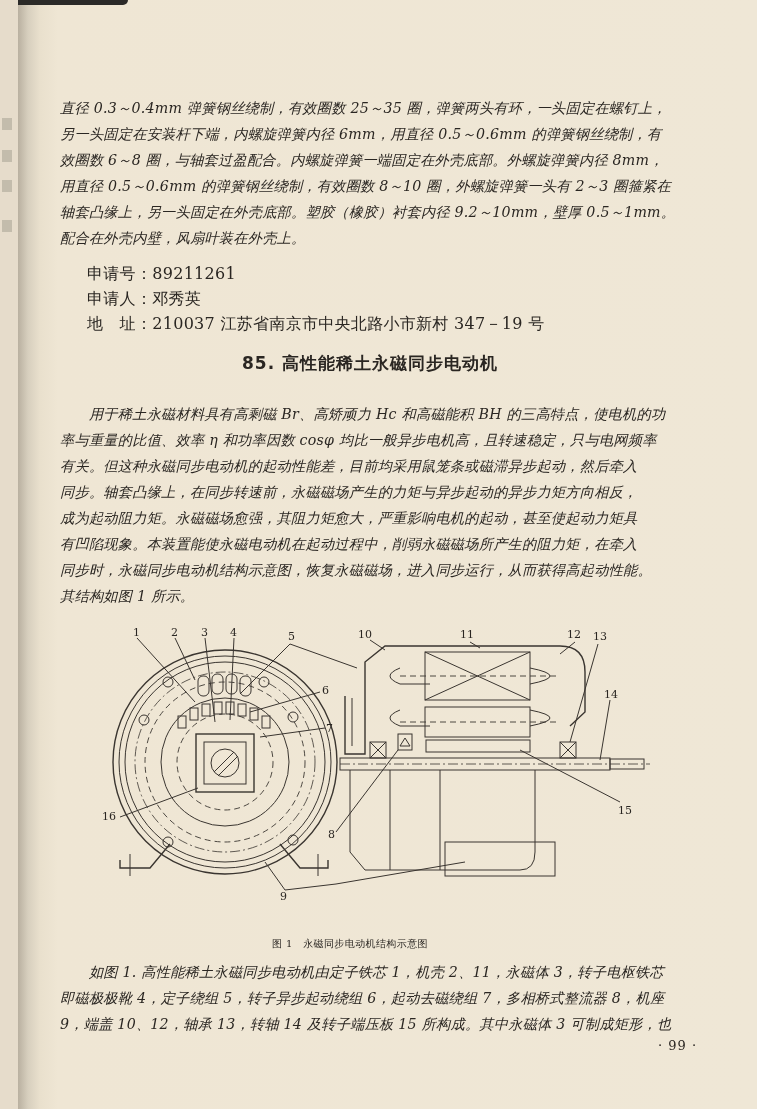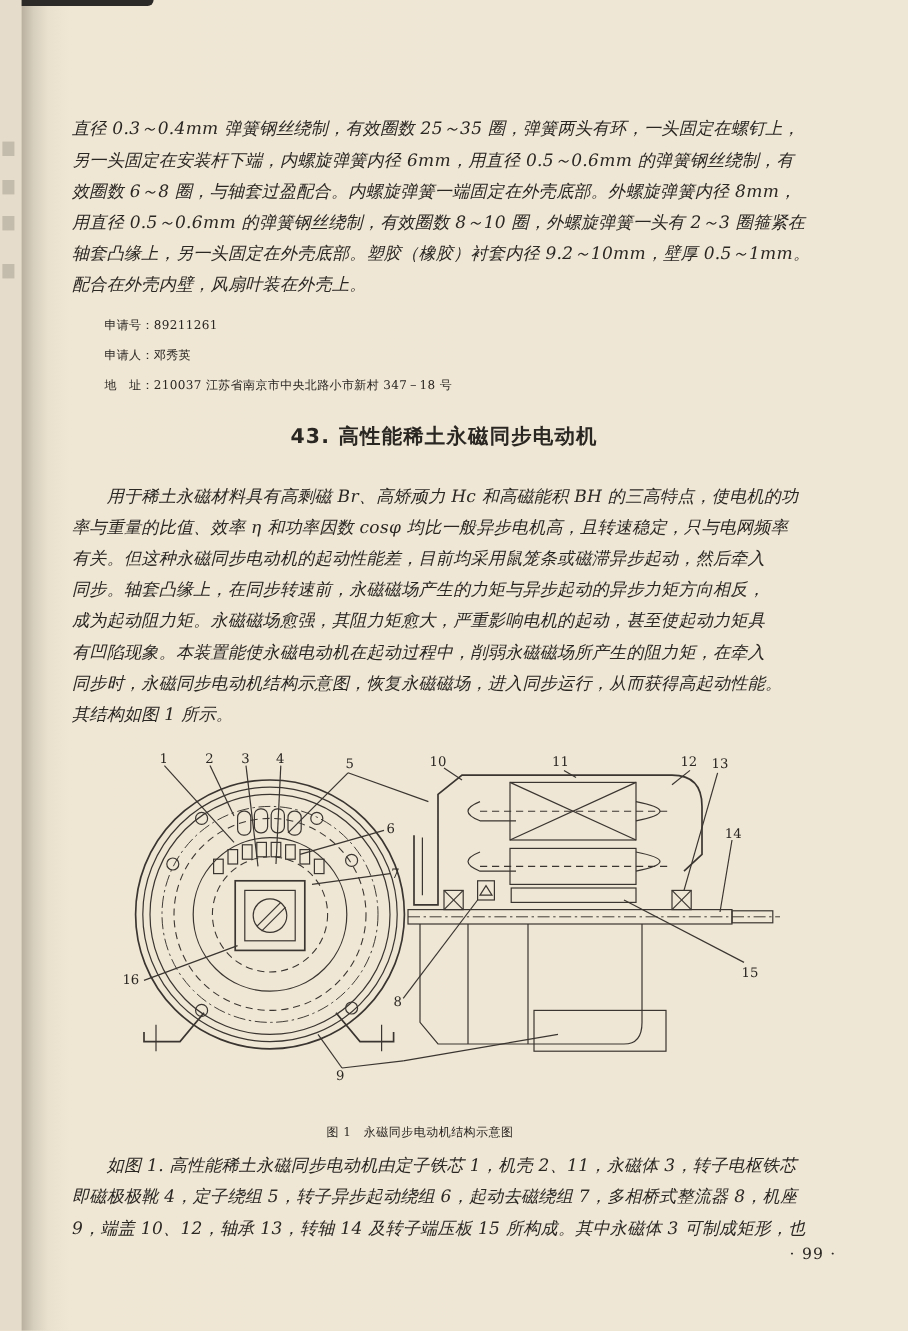--- a/index.html
+++ b/index.html
@@ -10,21 +10,21 @@
     color:#2a2622;
   }
   .page {
     position:absolute; left:18px; top:0; width:739px; height:1109px;
     background: linear-gradient(90deg, #b9b0a0 0px, #d7cfbe 10px, #e9e0cd 22px, #efe6d4 40px, #efe7d6 100%);
   }
   .topbar { position:absolute; left:18px; top:0; width:110px; height:5px; background:#2b2a28; border-radius:0 0 6px 0; }
   .leftmargin { position:absolute; left:0; top:0; width:18px; height:1109px; background:#e6dccb; }
   .ghost { position:absolute; left:2px; width:10px; height:12px; background:#9a9488; opacity:.45; }
   .line { position:absolute; left:60px; white-space:nowrap; font-size:14.2px; letter-spacing:0.25px; line-height:20px;font-style:italic; }
-  .meta { position:absolute; left:87px; font-size:10px; letter-spacing:0.3px; white-space:nowrap; }
+  .meta { position:absolute; left:87px; font-size:16px; letter-spacing:0.3px; white-space:nowrap; }
   .title { position:absolute; left:242px; top:352px; font-family:"DejaVu Sans","Liberation Sans",sans-serif; font-size:17px; font-weight:bold; letter-spacing:1px; color:#2a2622; }
   .caption { position:absolute; left:272px; top:937px; font-size:10px; letter-spacing:0.4px; }
   .pagenum { position:absolute; left:658px; top:1038px; font-size:13px; letter-spacing:1px; }
   .figure { position:absolute; left:100px; top:622px; width:560px; height:300px; }
   .figure svg { width:100%; height:100%; }
   .lbl { font-family:"DejaVu Serif", serif; font-size:11px; fill:#2a2622; }
   .ln { stroke:#3a3530; fill:none; stroke-width:1; }
   .ln2 { stroke:#3a3530; fill:none; stroke-width:1.4; }
   .dash { stroke:#3a3530; fill:none; stroke-width:0.9; stroke-dasharray:6 4; }
   .dashdot { stroke:#3a3530; fill:none; stroke-width:0.8; stroke-dasharray:10 3 2 3; }
@@ -51,25 +51,25 @@
 </div>
 
 <div>
   <div class="meta" style="top:264px">
     <span>申请号：</span><span>89211261</span>
   </div>
   <div class="meta" style="top:289px">
     <span>申请人：</span><span>邓秀英</span>
   </div>
   <div class="meta" style="top:314px">
-    <span>地　址：</span><span>210037 江苏省南京市中央北路小市新村 347－18 号</span>
+    <span>地　址：</span><span>210037 江苏省南京市中央北路小市新村 347－19 号</span>
   </div>
 </div>
 
-<div class="title">43. 高性能稀土永磁同步电动机</div>
+<div class="title">85. 高性能稀土永磁同步电动机</div>
 
 <div>
   <div class="line" style="top:404px">　　用于稀土永磁材料具有高剩磁 Br、高矫顽力 Hc 和高磁能积 BH 的三高特点，使电机的功</div>
   <div class="line" style="top:430px">率与重量的比值、效率 η 和功率因数 cosφ 均比一般异步电机高，且转速稳定，只与电网频率</div>
   <div class="line" style="top:456px">有关。但这种永磁同步电动机的起动性能差，目前均采用鼠笼条或磁滞异步起动，然后牵入</div>
   <div class="line" style="top:482px">同步。轴套凸缘上，在同步转速前，永磁磁场产生的力矩与异步起动的异步力矩方向相反，</div>
   <div class="line" style="top:508px">成为起动阻力矩。永磁磁场愈强，其阻力矩愈大，严重影响电机的起动，甚至使起动力矩具</div>
   <div class="line" style="top:534px">有凹陷现象。本装置能使永磁电动机在起动过程中，削弱永磁磁场所产生的阻力矩，在牵入</div>
   <div class="line" style="top:560px">同步时，永磁同步电动机结构示意图，恢复永磁磁场，进入同步运行，从而获得高起动性能。</div>
   <div class="line" style="top:586px">其结构如图 1 所示。</div>

